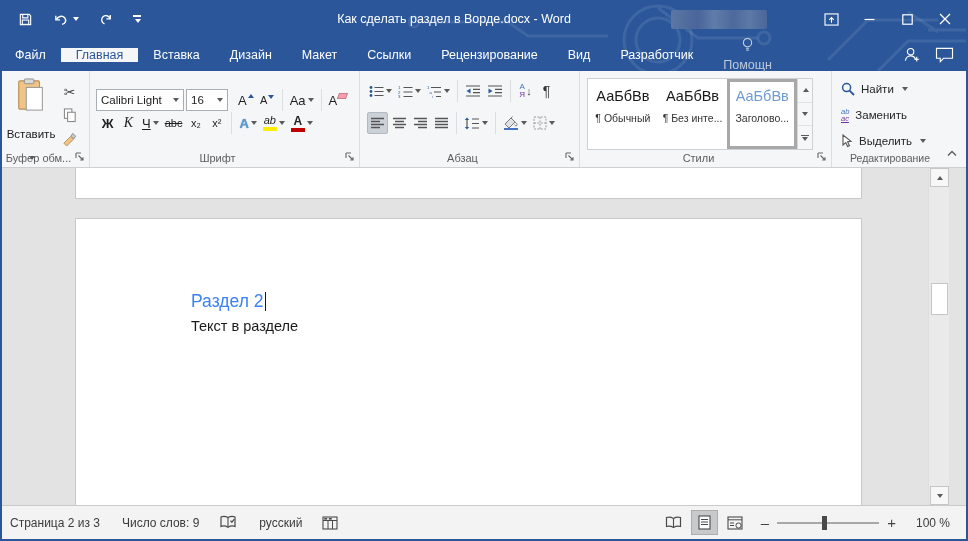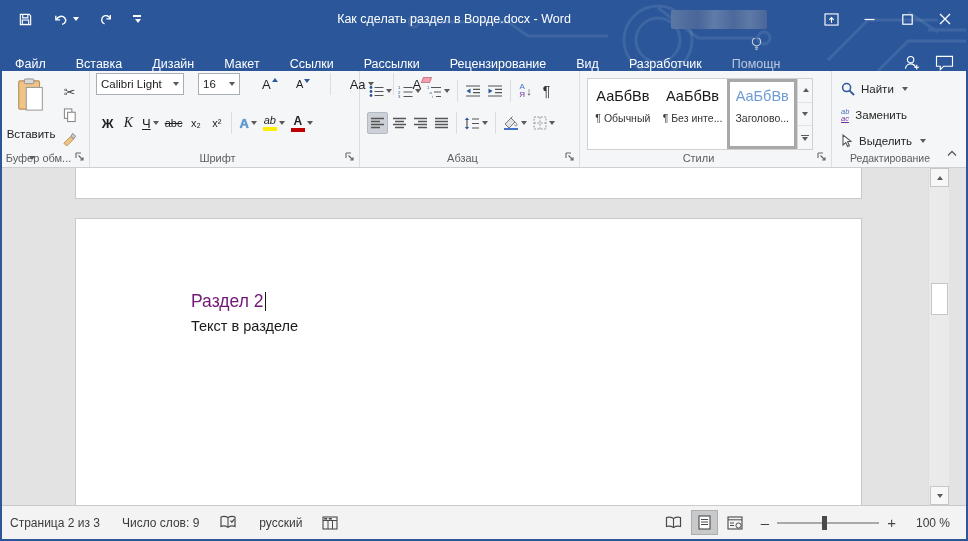--- a/index.html
+++ b/index.html
@@ -16,21 +16,21 @@
   .deco { position:absolute; right:0; top:0; pointer-events:none; z-index:0; }
   .qat { position:absolute; left:16px; top:0; height:38px; display:flex; align-items:center; gap:15px; z-index:2; }
   .qat .qbtn { display:flex; align-items:center; gap:2px; height:26px; padding:0 2px; }
   .title-text { position:absolute; left:200px; right:260px; top:0; height:38px; display:flex; align-items:center; justify-content:center; font-size:12.5px; white-space:nowrap; z-index:1; }
   .redacted { position:absolute; top:10px; right:201px; width:96px; height:19px; border-radius:2px;
               background:linear-gradient(90deg,#5b77a4 0%,#49659a 28%,#607ca9 45%,#4d699c 65%,#5d79a6 82%,#4a669a 100%); z-index:2; }
   .win-controls { position:absolute; right:4px; top:0; height:38px; display:flex; align-items:center; z-index:2; }
   .wbtn { width:38px; height:38px; display:flex; align-items:center; justify-content:center; }
 
   
-  .tabrow { position:absolute; left:0; top:38px; width:100%; height:33px; background:#2b579a; display:flex; align-items:flex-end; color:#fff; font-size:12.5px; z-index:9; }
+  .tabrow { position:absolute; left:0; top:38px; width:100%; height:33px; background:#2b579a; display:flex; align-items:center; color:#fff; font-size:12.5px; z-index:9; }
   .tab { display:flex; align-items:center; padding:0 15px; white-space:nowrap; }
   .tab.active { background:#f5f6f7; color:#2b579a; }
   .tab.help { color:#bcc9dd; display:flex; gap:6px; align-items:center;flex-direction:column; }
   .tabrow-right { margin-left:auto; display:flex; align-items:center; gap:14px; padding-right:14px; }
 
   
   .ribbon { position:absolute; left:2px; top:71px; width:964px; height:97px; background:#f5f6f7; border-bottom:1px solid #cfcfcf; z-index:8; font-size:12px; color:#222; }
   .group { position:absolute; top:0; height:96px; border-right:1px solid #dddee1; }
   .grp-label { position:absolute; bottom:3px; left:0; right:14px; text-align:center; font-size:11px; color:#5d5d5d; white-space:nowrap; overflow:hidden; }
   .grp-label.full { right:0; }
@@ -63,21 +63,21 @@
   .gal-line { width:8px; height:1px; background:#5a5a5a; }
 
   
   .edit-row { position:absolute; left:9px; display:flex; align-items:center; gap:6px; font-size:11.5px; color:#262626; height:22px; }
 
   
   .docarea { position:absolute; left:2px; top:168px; width:964px; height:337px; background:#e3e3e3; overflow:hidden; z-index:5; }
   .page { position:absolute; left:73px; width:787px; background:#fff; border:1px solid #c9c9c9; }
   .page.p1 { top:-2px; height:33px; }
   .page.p2 { top:50px; height:290px; border-bottom:none; }
-  .doc-heading { position:absolute; left:115px; top:72px; font-size:17.5px; color:#701a75; display:flex; align-items:center; }
+  .doc-heading { position:absolute; left:115px; top:72px; font-size:17.5px; color:#3b82f6; display:flex; align-items:center; }
   .cursor-bar { display:inline-block; width:1px; height:19px; background:#1a1a1a; margin-left:2px; }
   .doc-body { position:absolute; left:115px; top:99px; font-size:14.5px; color:#1a1a1a; }
 
   
   .scrollbar { position:absolute; right:17px; top:0; width:21px; height:337px; background:#eaeaea; border-left:1px solid #dedede; }
   .sbtn { position:absolute; left:1px; width:19px; height:19px; background:#f7f7f7; border:1px solid #c6c6c6; display:flex; align-items:center; justify-content:center; }
   .sbtn.up { top:0; } .sbtn.down { bottom:0; }
   .sthumb { position:absolute; left:2px; top:115px; width:17px; height:32px; background:#ffffff; border:1px solid #c6c6c6; }
 
   
@@ -170,25 +170,25 @@
       <span class="wbtn">
         <svg width="12" height="12" viewBox="0 0 12 12">
             <path d="M1 1 L11 11 M11 1 L1 11" stroke="#fff" stroke-width="1.3"></path>
           </svg>
       </span>
     </div>
   </div>
 
   <div class="tabrow">
     <span class="tab">Файл</span>
+    <span class="tab active">Главная</span>
     <span class="tab">Вставка</span>
     <span class="tab">Дизайн</span>
     <span class="tab">Макет</span>
     <span class="tab">Ссылки</span>
-    <span class="tab">Рассылки</span>
     <span class="tab">Рецензирование</span>
     <span class="tab">Вид</span>
     <span class="tab">Разработчик</span>
     <span class="tab help">
       <svg width="13" height="15" viewBox="0 0 13 16">
         <circle cx="6.5" cy="6" r="4.4" fill="none" stroke="#c3cede" stroke-width="1.2"></circle>
         <path d="M4.8 12 h3.4 M5.2 14 h2.6" stroke="#c3cede" stroke-width="1.2"></path>
       </svg>
       <span>Помощн</span>
     </span>
@@ -237,21 +237,21 @@
       </div>
       <div class="grp-label">Буфер обм...</div>
       <span class="launcher">
         <svg width="10" height="10" viewBox="0 0 10 10">
             <path d="M1 1 h5 M1 1 v5 M3.5 3.5 l4.5 4.5 M8 5.2 v2.8 h-2.8" fill="none" stroke="#666" stroke-width="1.1"></path>
           </svg>
       </span>
     </div>
 
     <div class="group" style="left:88px; width:270px;">
-      <div class="row" style="left:6px; top:2px; gap:14px;">
+      <div class="row" style="left:6px; top:18px; gap:2px;">
         <span class="combo" style="width:88px;">
           <span>Calibri Light</span>
           <i class="cr"></i>
         </span>
         <span class="combo" style="width:42px;">
           <span>16</span>
           <i class="cr"></i>
         </span>
         <span class="ib" style="margin-left:6px;">
           <span>A</span>

